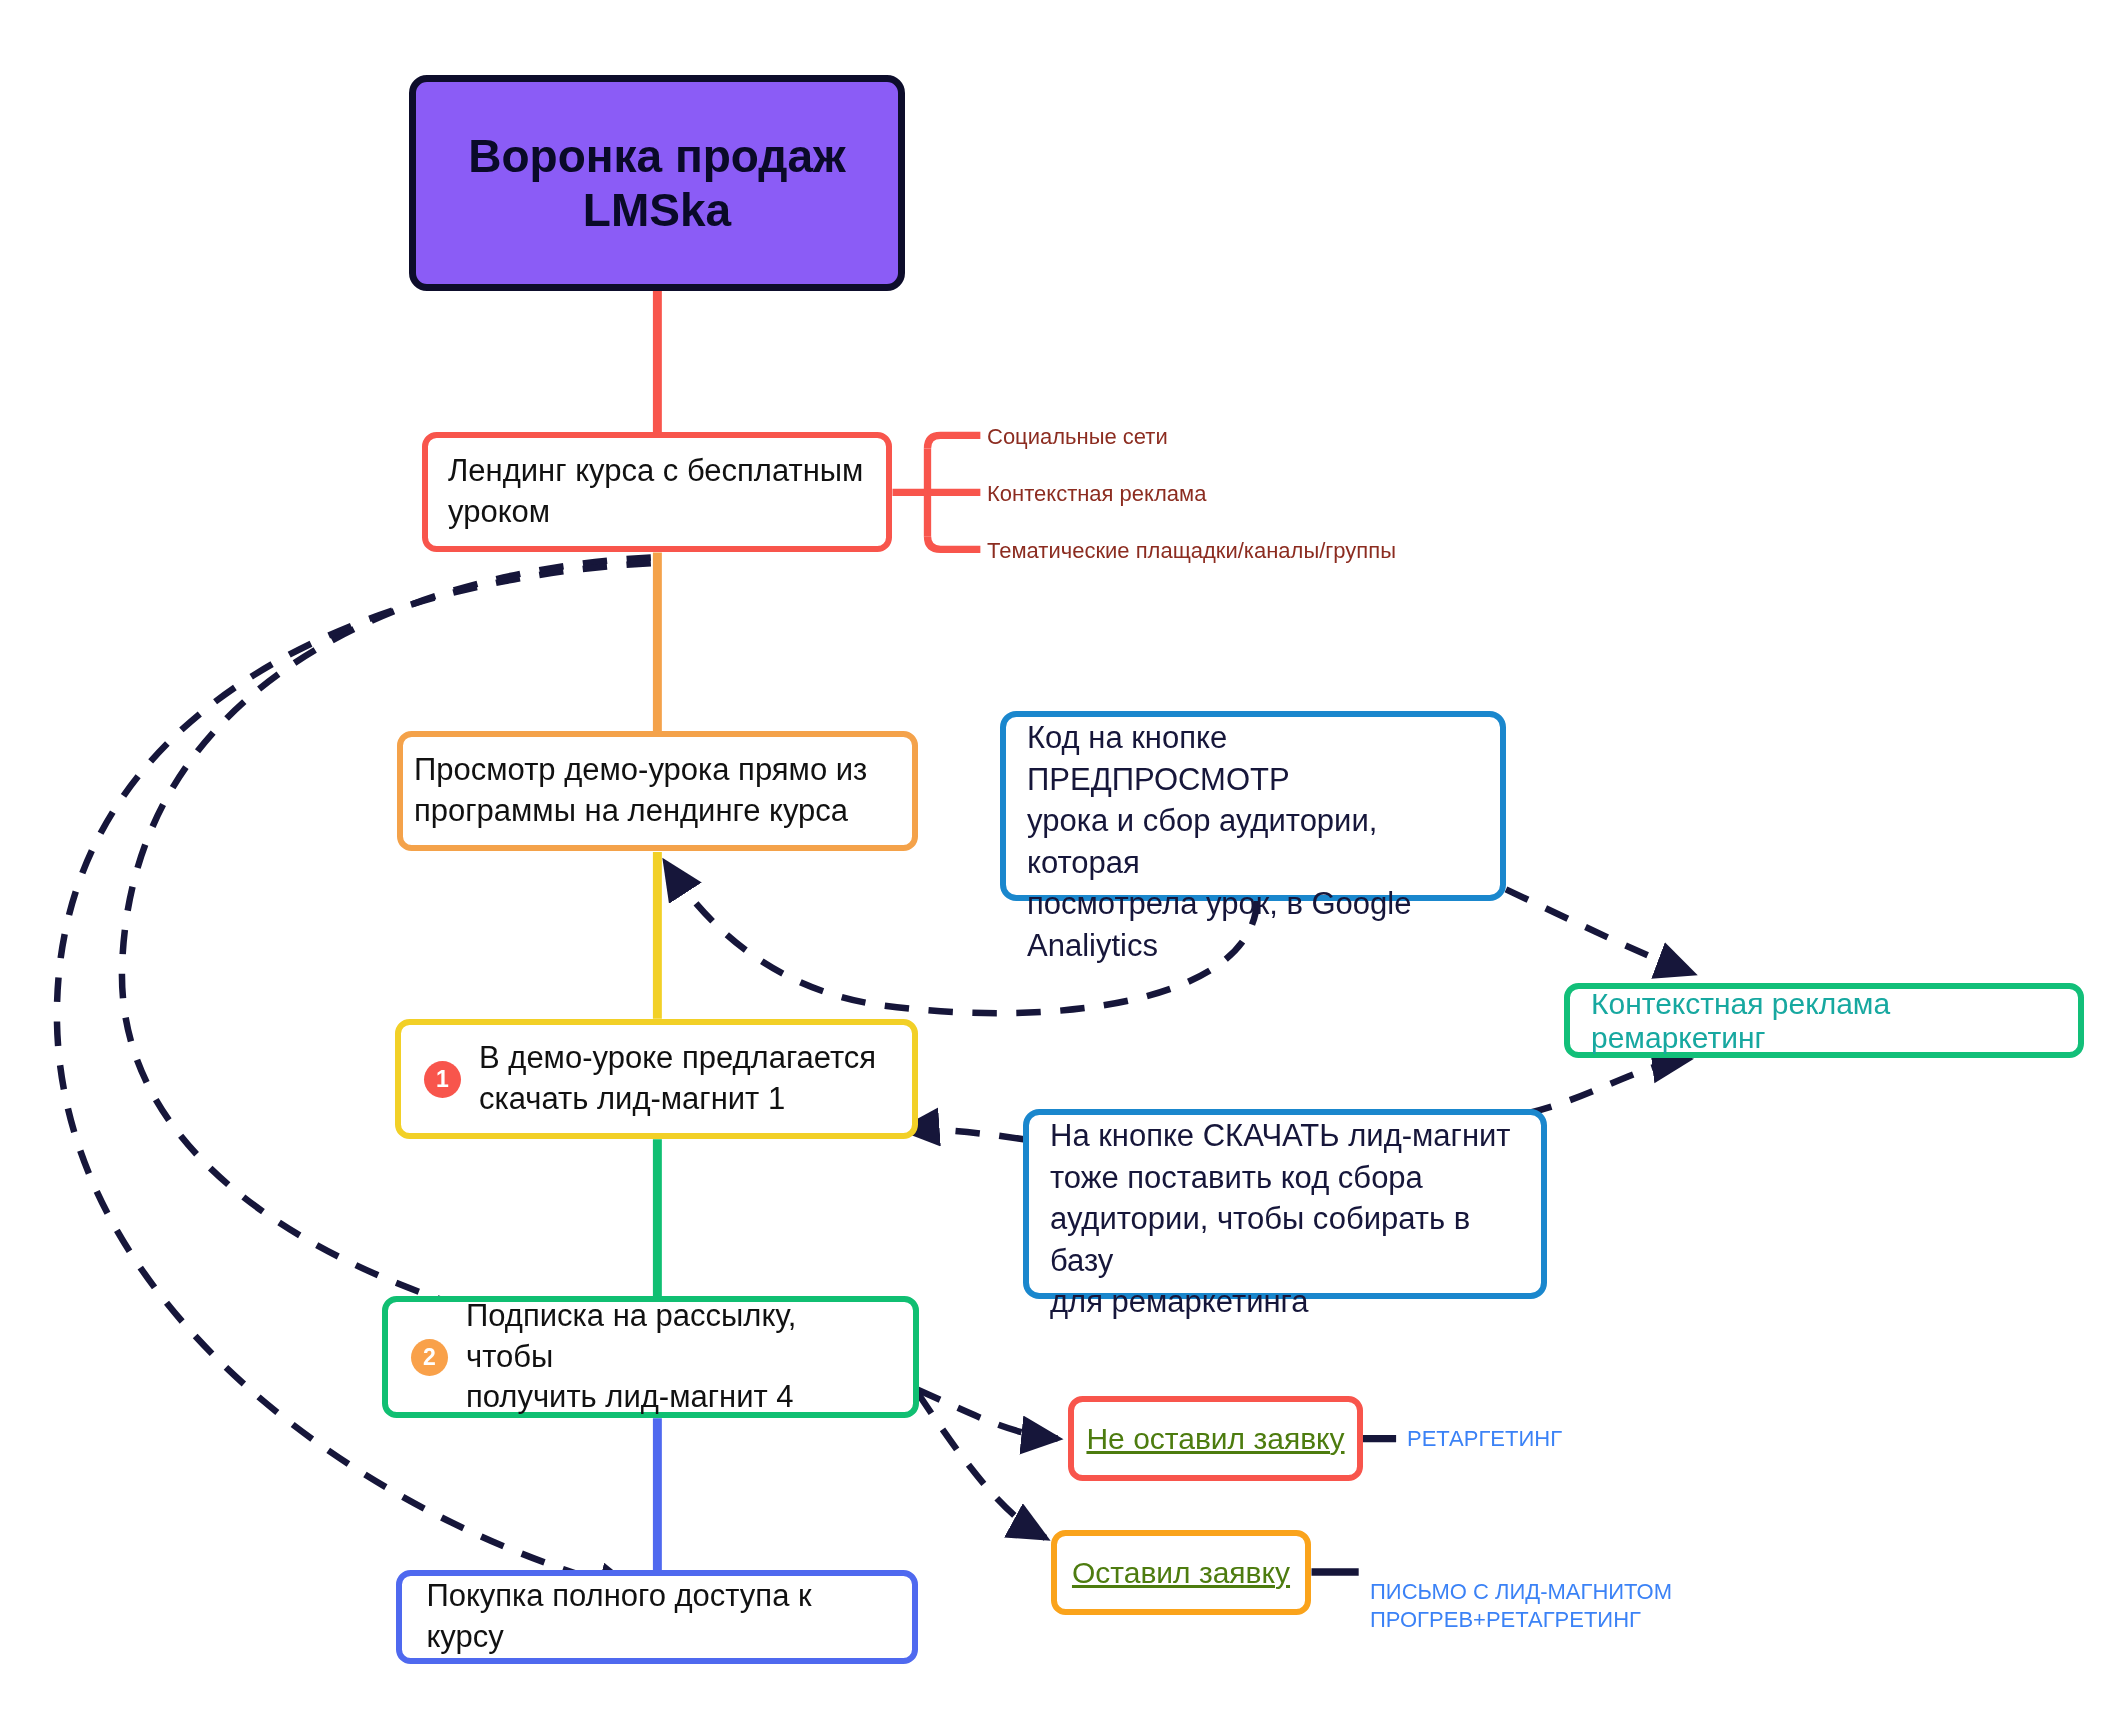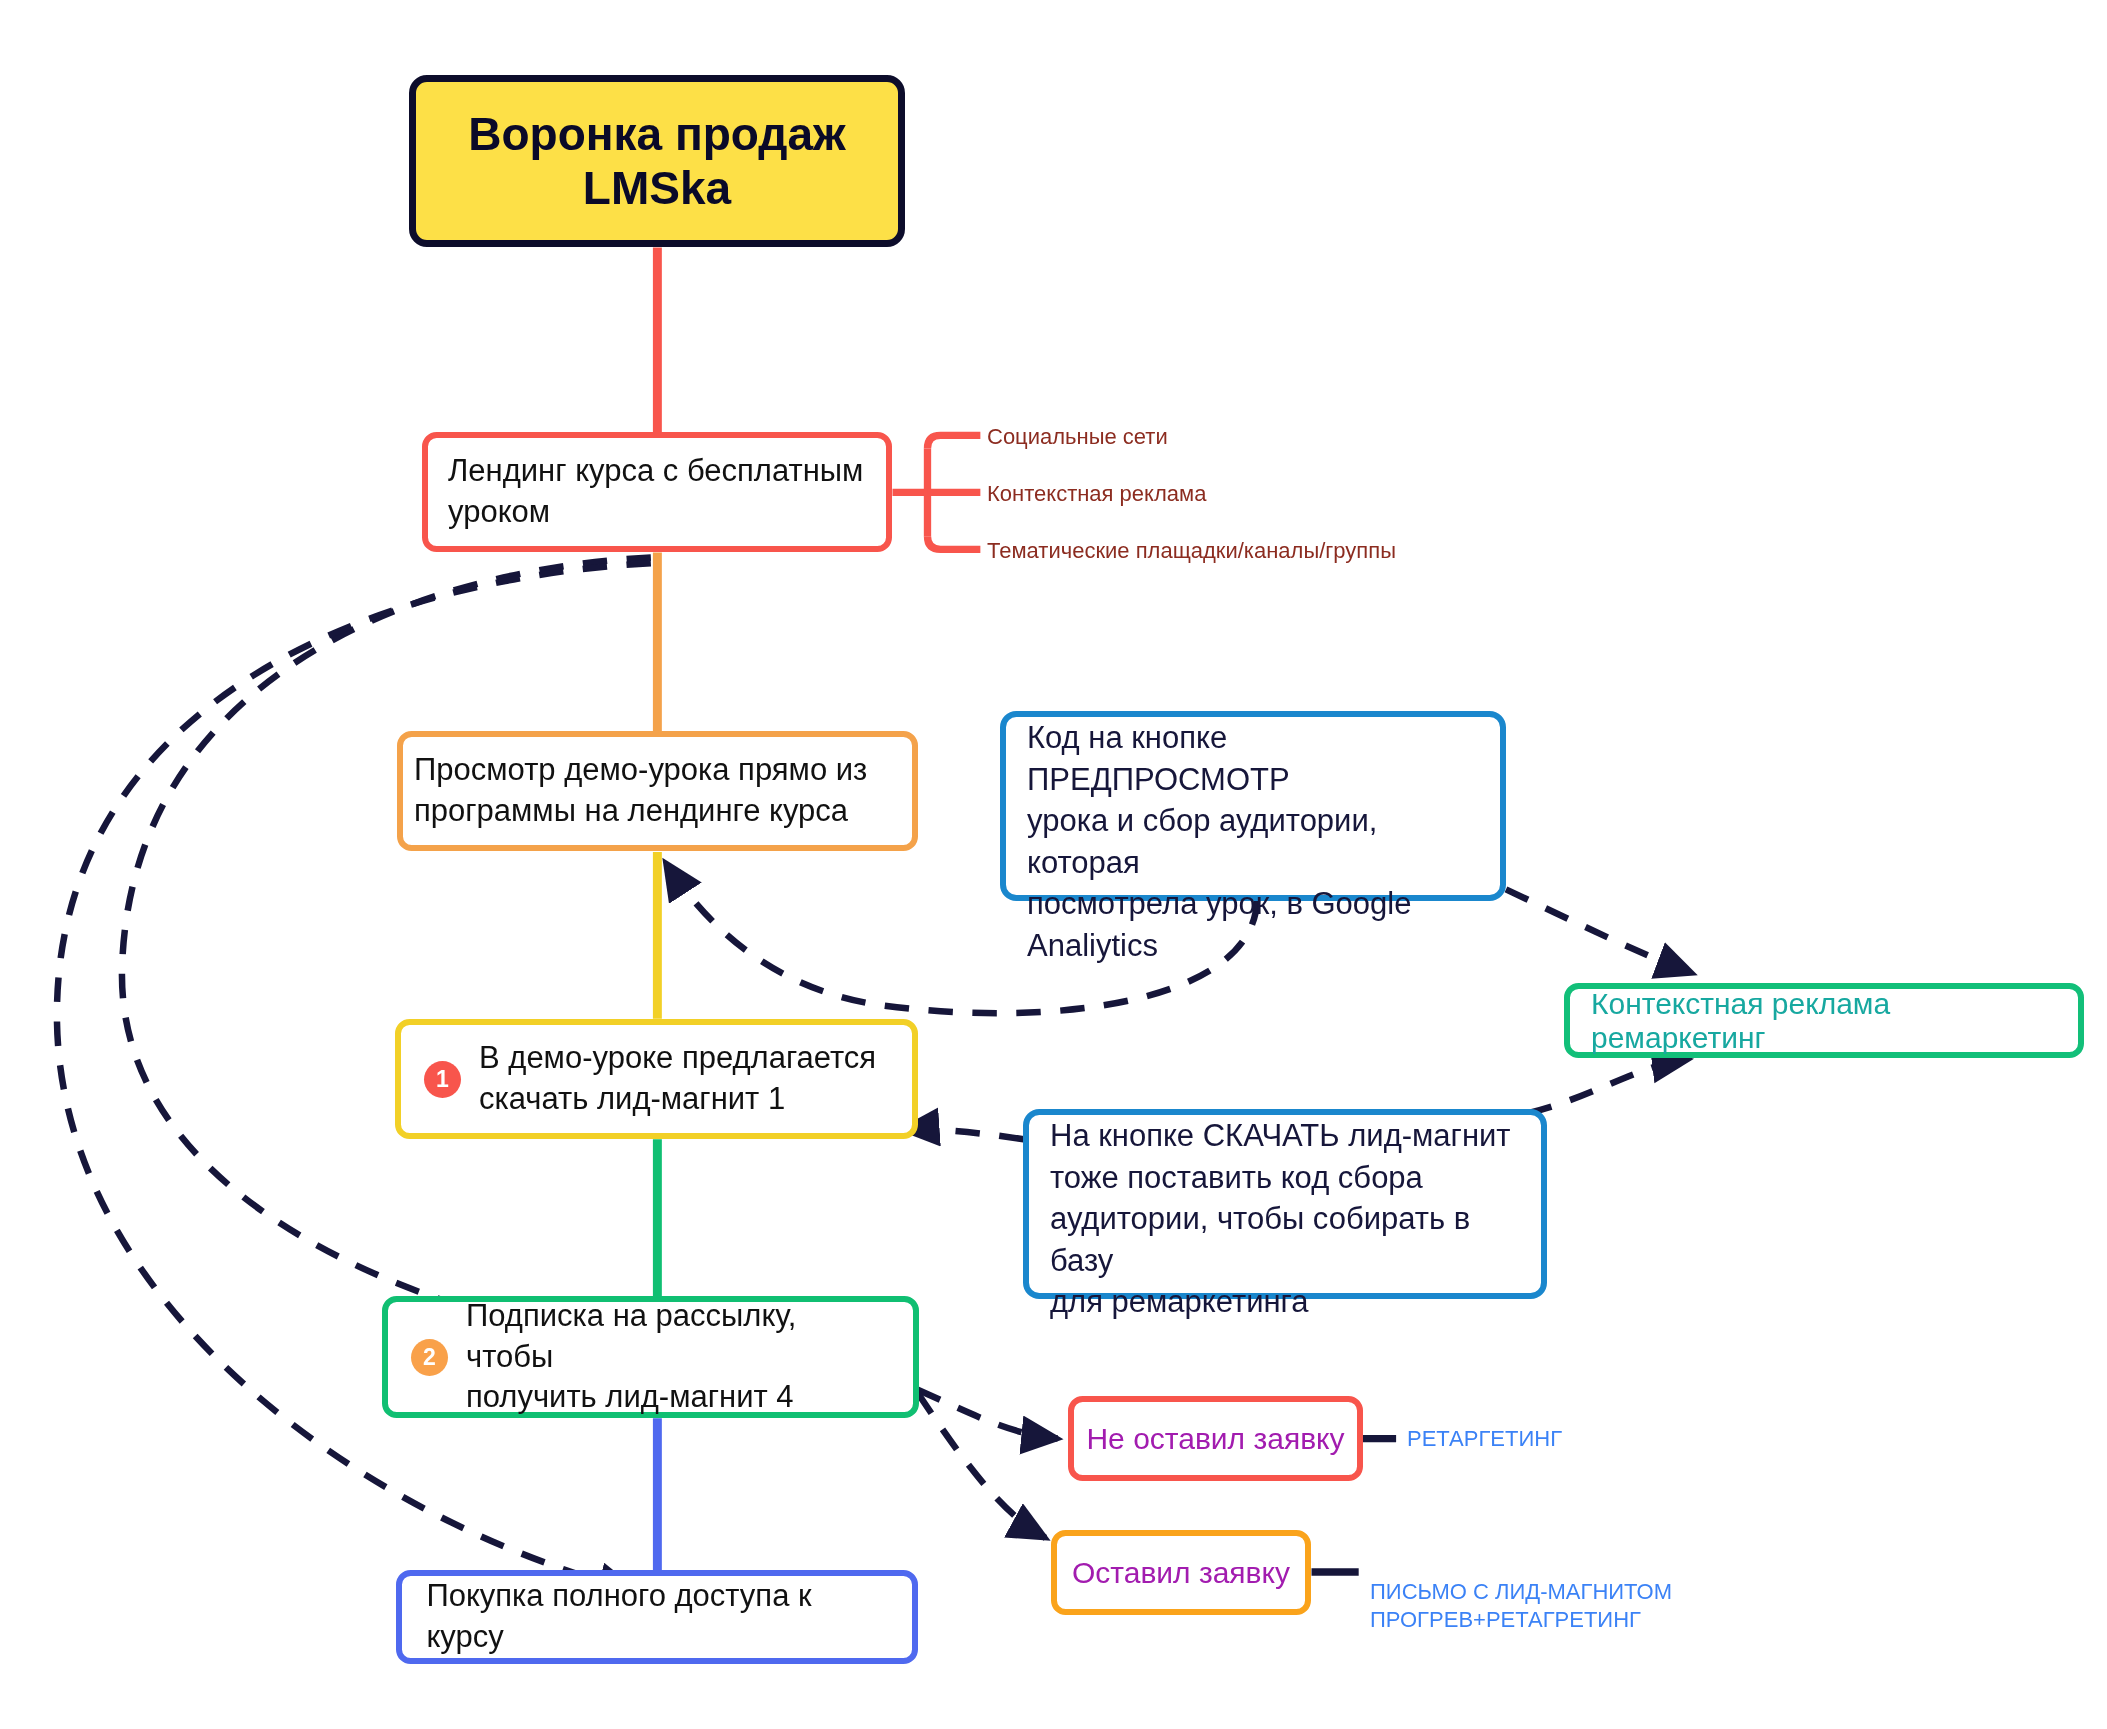--- a/index.html
+++ b/index.html
@@ -35,25 +35,25 @@
   }
   .node .label {
     white-space: pre-line;
   }
 
   
   .node-root {
     left: 409px;
     top: 75px;
     width: 496px;
-    height: 172px;
+    height: 216px;
     border-width: 7.3px;
     border-color: #0d0d2b;
     border-radius: 18px;
-    background: #fde047;
+    background: #8b5cf6;
     justify-content: center;
     text-align: center;
   }
   .node-root .label {
     font-size: 46px;
     font-weight: bold;
     color: #0a0a28;
     line-height: 1.18;
   }
 
@@ -181,21 +181,22 @@
     width: 260px;
     height: 85px;
     border-width: 6.5px;
     border-color: #faa31b;
     border-radius: 14.6px;
     justify-content: center;
   }
   .node-noreq .label,
   .node-req .label {
     font-size: 30px;
-    color: #a21caf;
+    color: #4d7c0f;
+    text-decoration: underline;
   }
 
   
   .badge {
     flex: 0 0 auto;
     width: 37px;
     height: 37px;
     border-radius: 50%;
     color: #ffffff;
     font-size: 23px;

